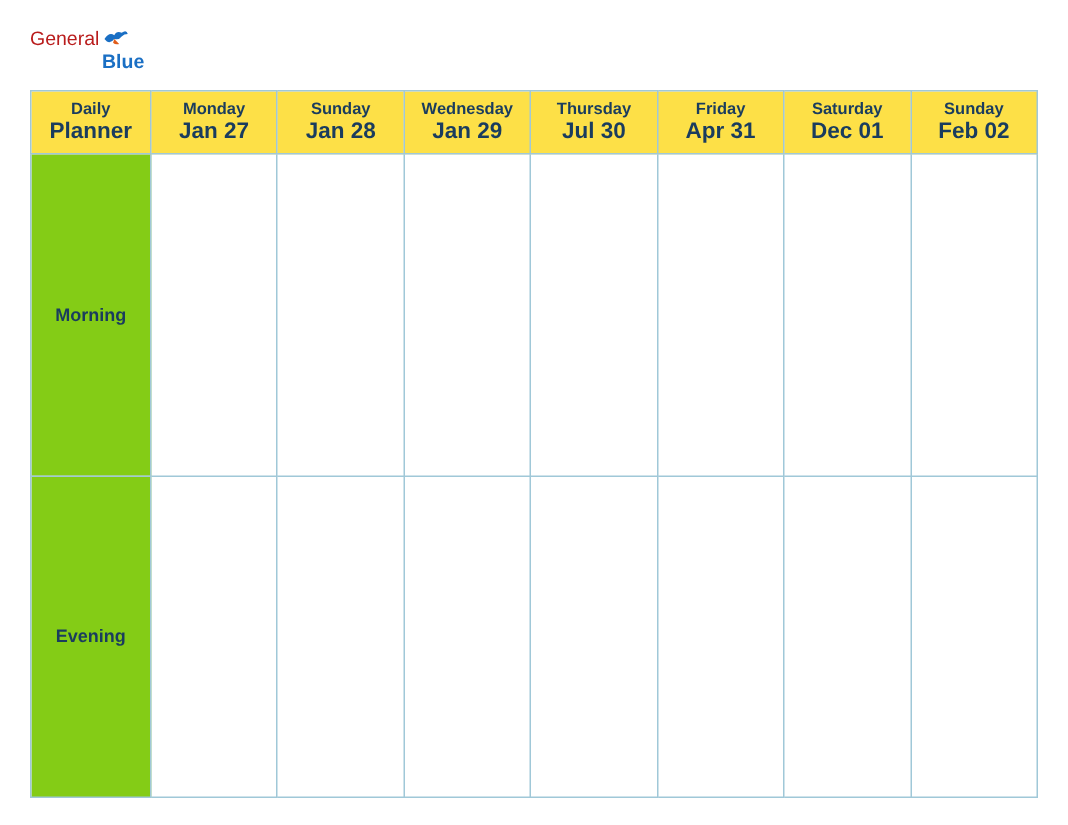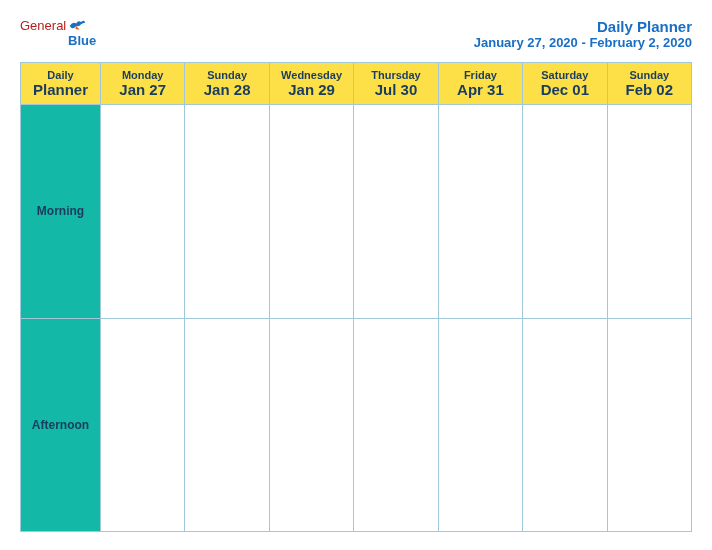--- a/index.html
+++ b/index.html
@@ -115,21 +115,21 @@
 
     
     .calendar-table tbody tr td {
       background: #fff;
       vertical-align: middle;
       text-align: center;
       padding: 4px;
     }
 
     .calendar-table tbody tr td.row-label {
-      background-color: #14b8a6;
+      background-color: #84cc16;
       font-size: 12px;
       font-weight: bold;
       color: #1a3c5e;
       width: 80px;
     }
 
     .calendar-table tbody tr td.day-cell {
       min-width: 74px;
       height: 90px;
     }
@@ -149,24 +149,20 @@
         <span class="logo-general">General</span>
 
         <svg class="logo-bird" viewBox="0 0 22 16" xmlns="http://www.w3.org/2000/svg">
           <path d="M2,8 Q6,2 10,5 Q12,1 16,3 Q20,0 21,4 Q18,4 16,6 Q14,9 10,8 Q7,12 4,10 Z" fill="#1a6fc4"></path>
           <path d="M10,8 Q12,10 14,12 Q11,13 9,11 Z" fill="#e05c1a"></path>
         </svg>
       </div>
       <span class="logo-blue">Blue</span>
     </div>
 
-    <div class="title-area">
-      <span class="title-main">Daily Planner</span>
-      <span class="title-date">January 27, 2020 - February 2, 2020</span>
-    </div>
   </div>
 
   <table class="calendar-table">
     <thead>
       <tr>
 
       <th>
             <span class="th-label">Daily</span>
             <span class="th-sub">Planner</span>
           </th>
@@ -206,21 +202,21 @@
           <td class="row-label">Morning</td>
           <td class="day-cell"></td>
           <td class="day-cell"></td>
           <td class="day-cell"></td>
           <td class="day-cell"></td>
           <td class="day-cell"></td>
           <td class="day-cell"></td>
           <td class="day-cell"></td>
         </tr>
         <tr>
-          <td class="row-label">Afternoon</td>
+          <td class="row-label">Evening</td>
           <td class="day-cell"></td>
           <td class="day-cell"></td>
           <td class="day-cell"></td>
           <td class="day-cell"></td>
           <td class="day-cell"></td>
           <td class="day-cell"></td>
           <td class="day-cell"></td>
         </tr>
       </tbody>
   </table>

